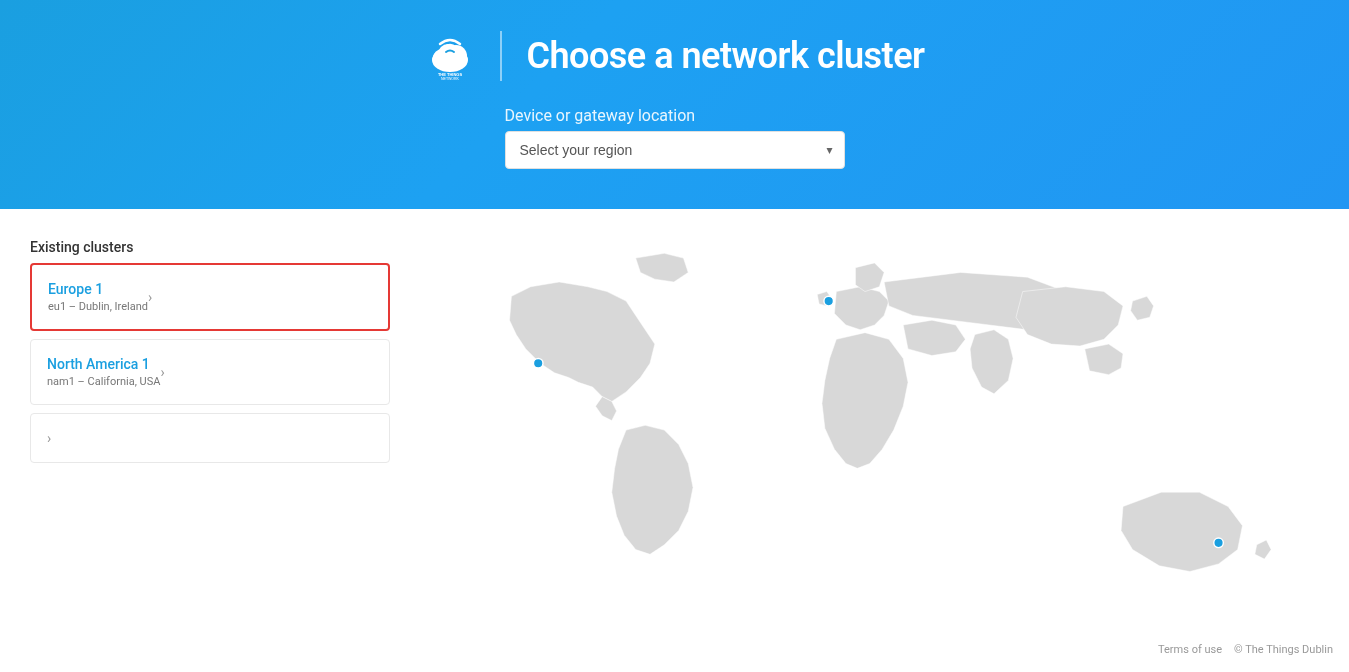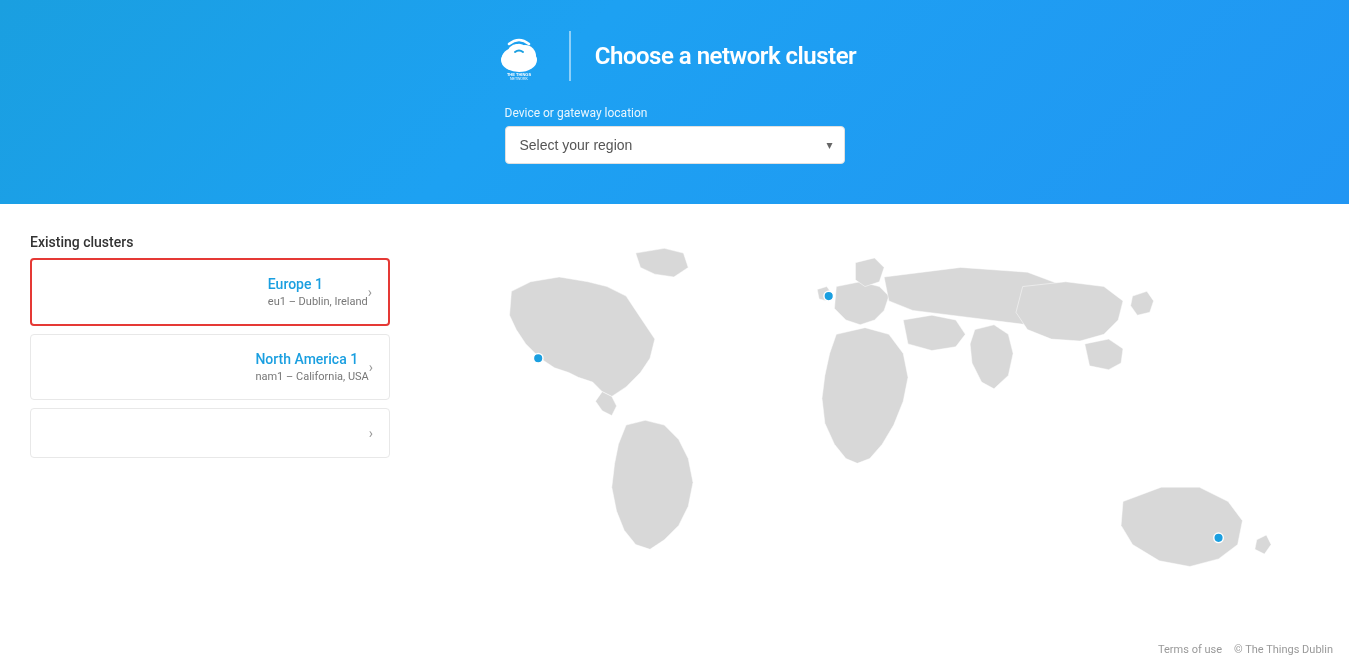--- a/index.html
+++ b/index.html
@@ -42,35 +42,35 @@
 
     .logo-divider {
       width: 2px;
       height: 50px;
       background: rgba(255,255,255,0.5);
       margin: 0 8px;
     }
 
     .header-title {
       color: white;
-      font-size: 24px;
+      font-size: 36px;
       font-weight: 600;
       letter-spacing: -0.5px;
     }
 
     .region-selector-container {
       display: flex;
       flex-direction: column;
       align-items: center;
       gap: 6px;
     }
 
     .region-label {
       color: rgba(255,255,255,0.9);
-      font-size: 12px;
+      font-size: 16px;
       align-self: flex-start;
       text-align: center;
     }
 
     .region-select-wrapper {
       position: relative;
       width: 340px;
     }
 
     .region-select {
@@ -123,21 +123,21 @@
       gap: 0;
     }
 
     .cluster-item {
       background: white;
       border: 1px solid #e8e8e8;
       border-radius: 4px;
       padding: 16px 16px 16px 16px;
       display: flex;
       align-items: center;
-      justify-content: flex-end;
+      justify-content: flex-start;
       cursor: pointer;
       margin-bottom: 8px;
       transition: border-color 0.15s;
     }
 
     .cluster-item.selected {
       border: 2px solid #e53935;
     }
 
     .cluster-info {

